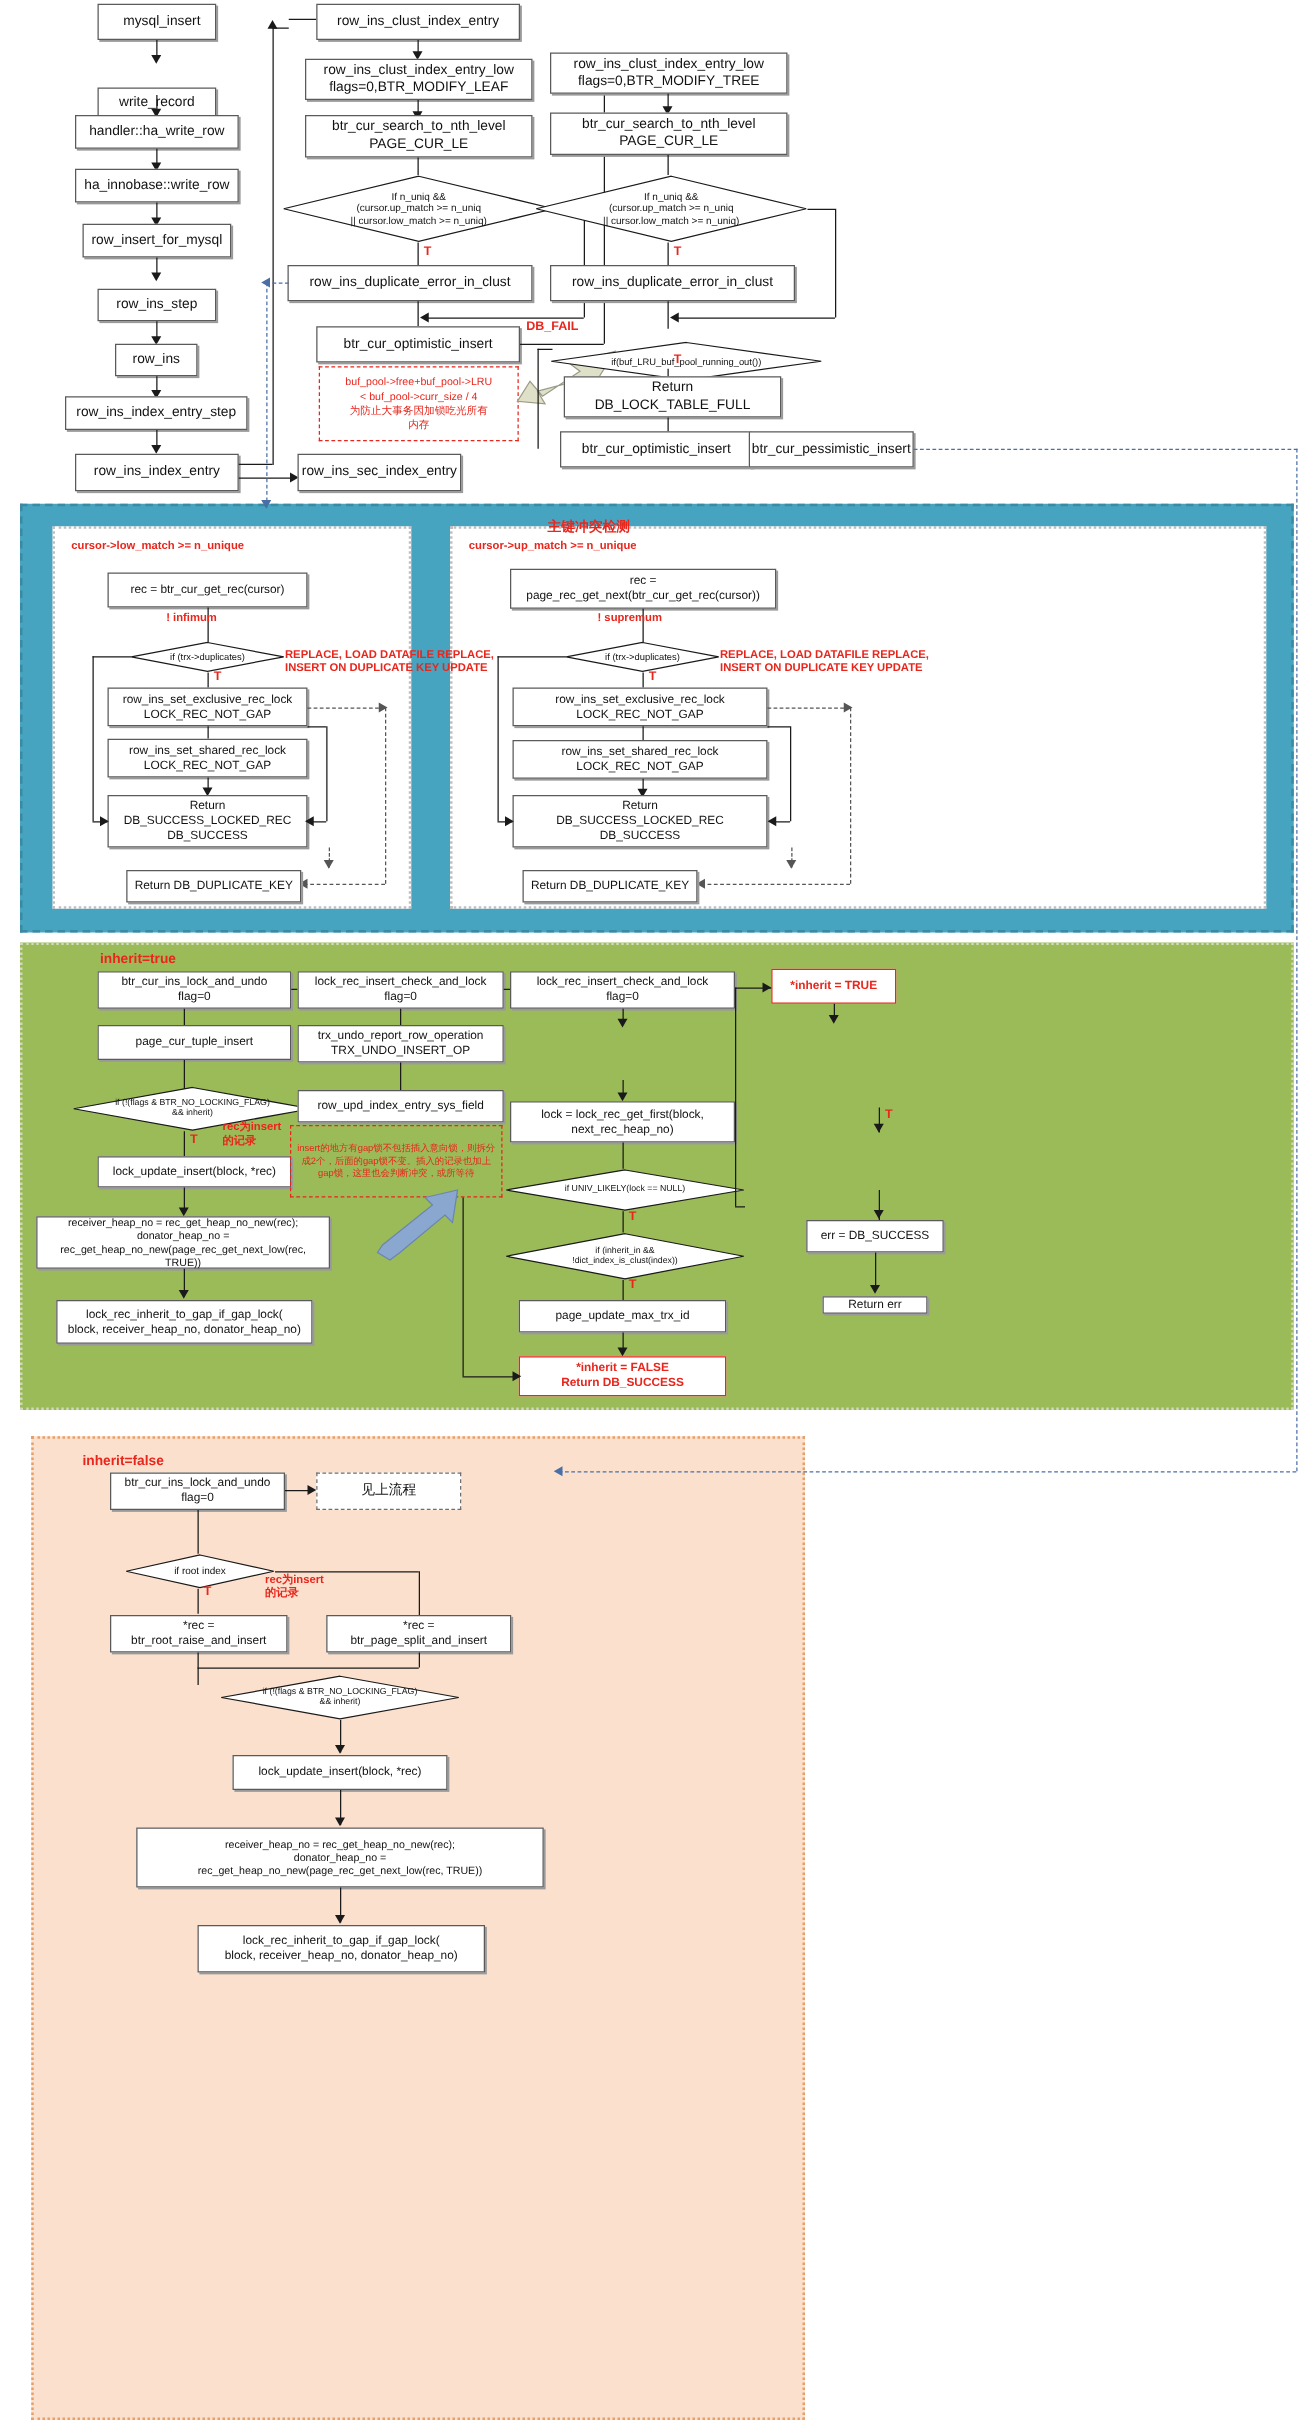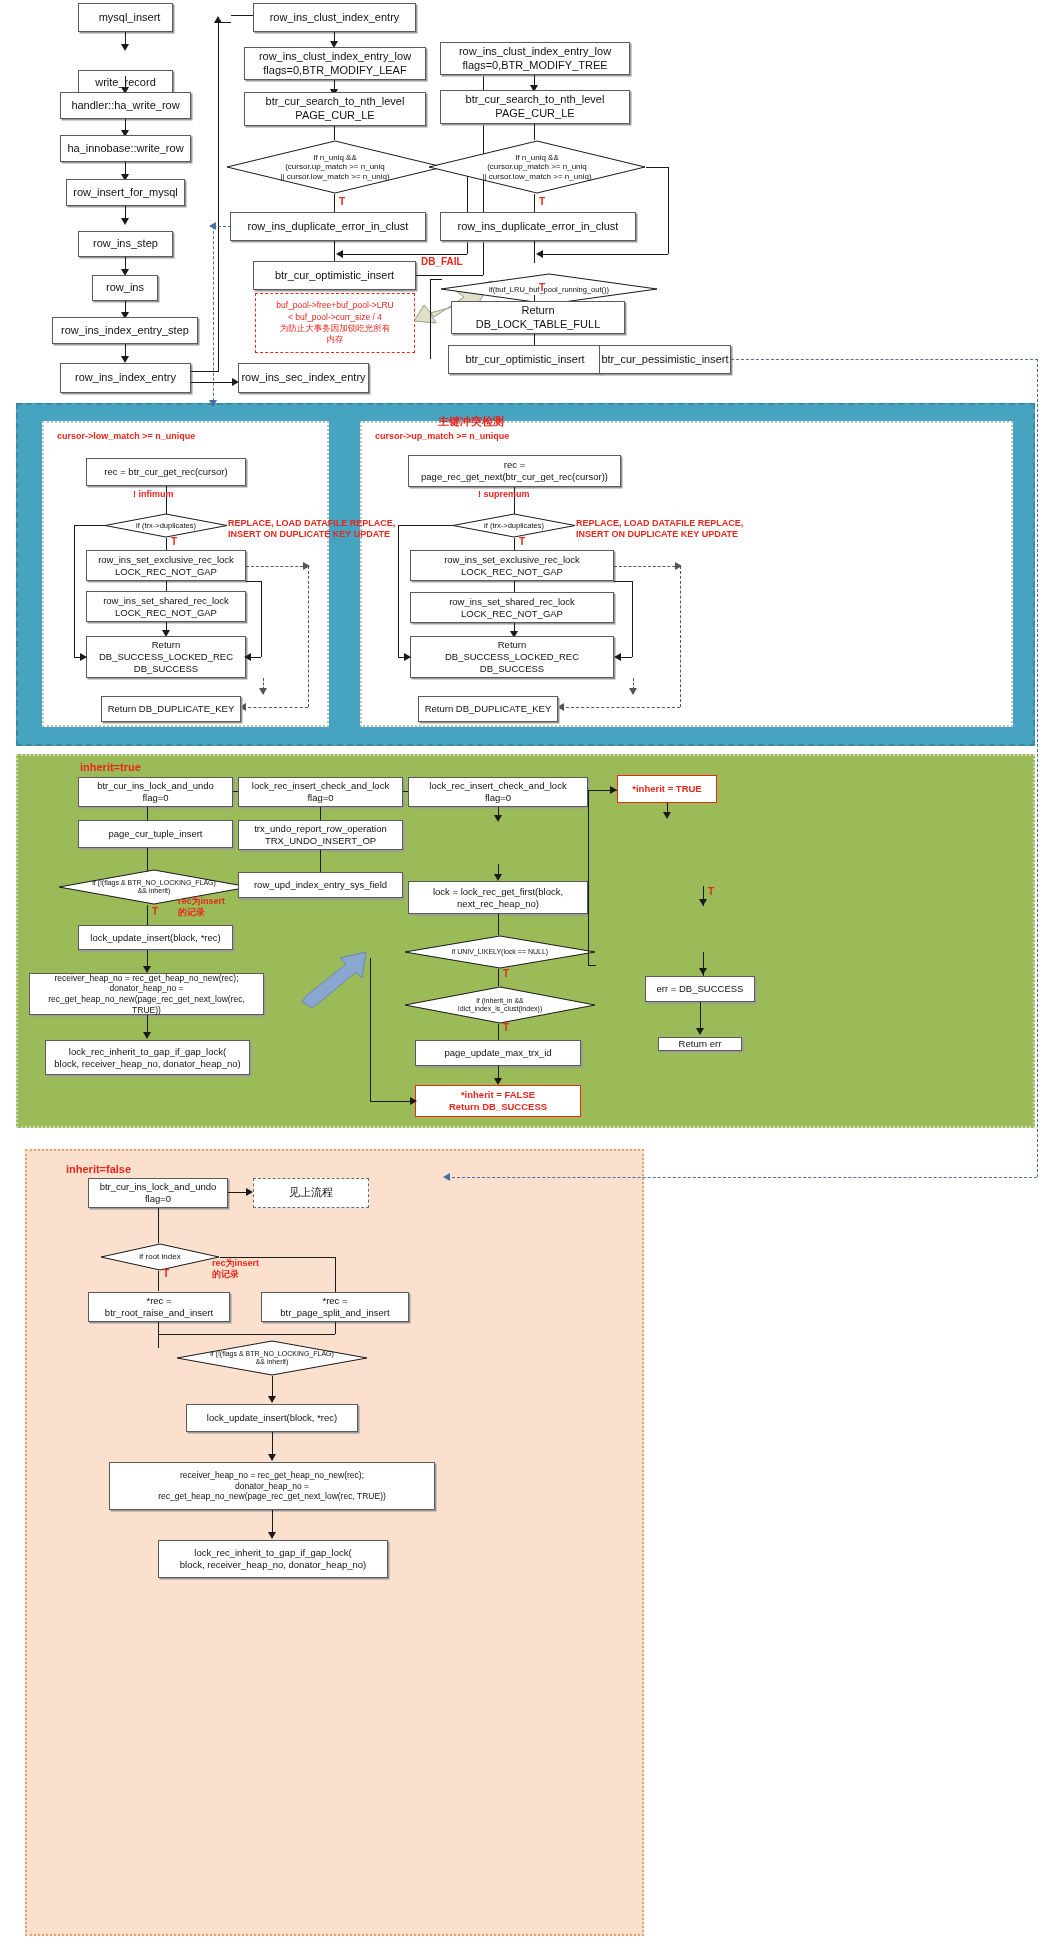--- a/index.html
+++ b/index.html
@@ -368,20 +368,21 @@
   <div class="ln lnv" style="left:320px;top:807px;height:13px;"></div>
   <div class="ln lnh" style="left:403px;top:791px;width:12px;"></div>
   <div class="arr right" style="left:410px;top:787px;"></div>
 
   <div class="node small" style="left:238px;top:820px;width:165px;height:30px;">trx_undo_report_row_operation
 TRX_UNDO_INSERT_OP</div>
   <div class="ln lnv" style="left:320px;top:850px;height:22px;"></div>
 
   <div class="node small" style="left:238px;top:872px;width:165px;height:26px;">row_upd_index_entry_sys_field</div>
 
+  <div class="node dashgray2" style="left:232px;top:900px;width:170px;height:58px;font-size:7.5px;line-height:1.35;padding:3px;">insert的地方有gap锁不包括插入意向锁，则拆分成2个，后面的gap锁不变。插入的记录也加上gap锁，这里也会判断冲突，或所等待</div>
 
   <svg class="fatarrow" style="left:300px;top:950px;width:70px;height:60px;" viewBox="0 0 70 60">
     <polygon points="66,2 40,8 46,14 6,46 2,52 12,58 20,52 56,22 62,28" fill="#8aa7d0" stroke="#6b86ae" stroke-width="1"></polygon>
   </svg>
 
   <div class="node small" style="left:408px;top:777px;width:180px;height:30px;">lock_rec_insert_check_and_lock
 flag=0</div>
   <div class="ln lnv" style="left:498px;top:807px;height:12px;"></div>
   <div class="arr down" style="left:494px;top:815px;"></div>
 

